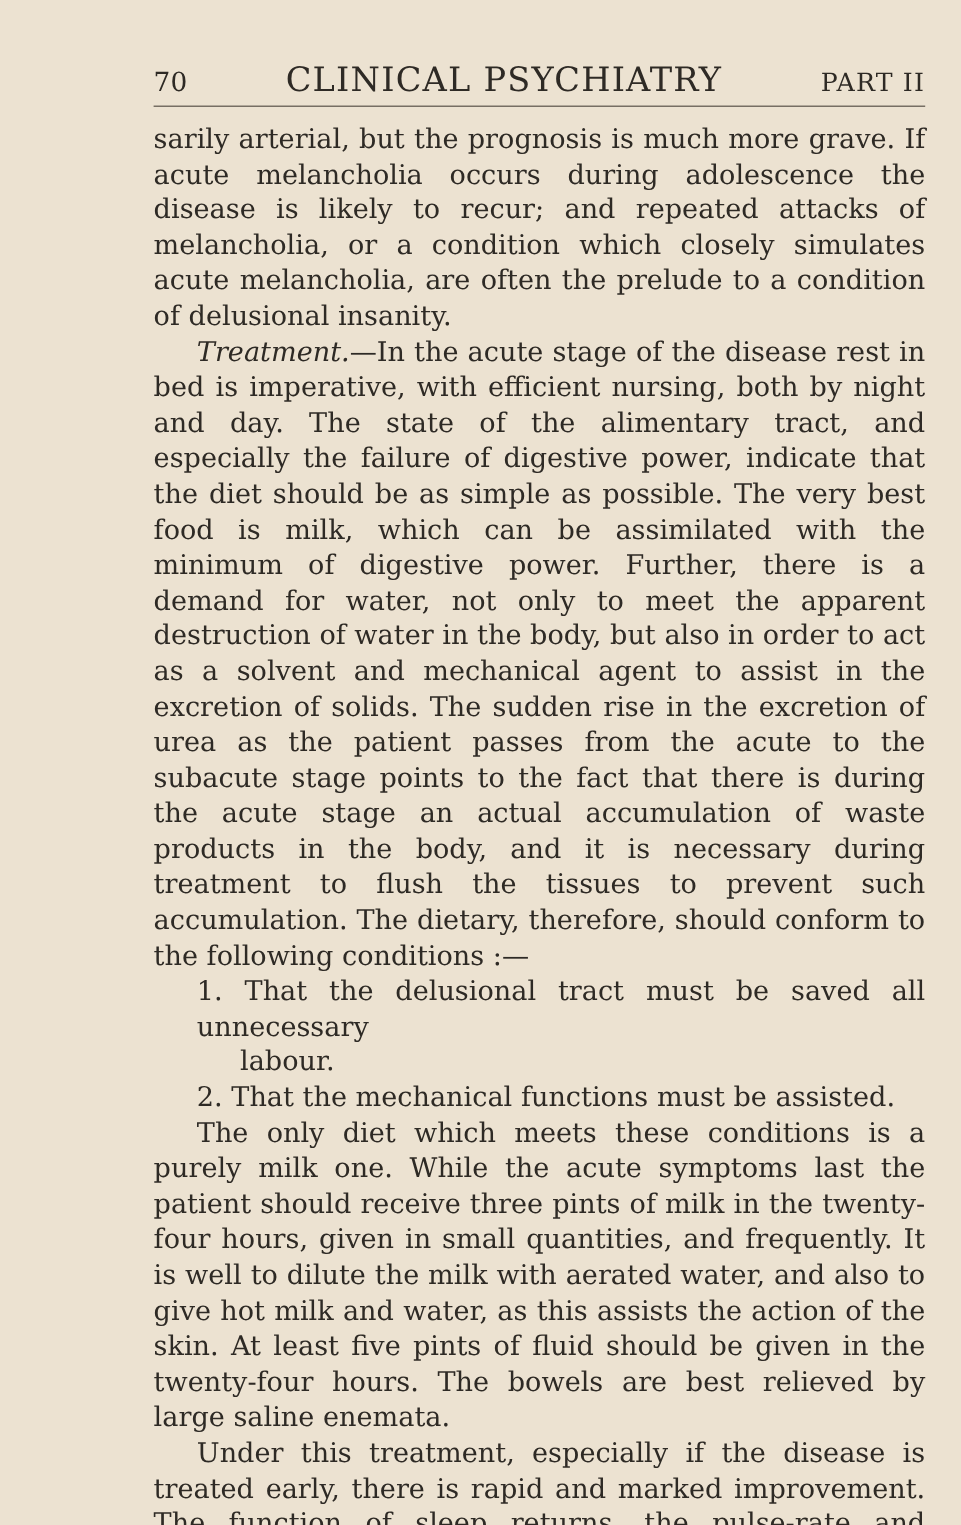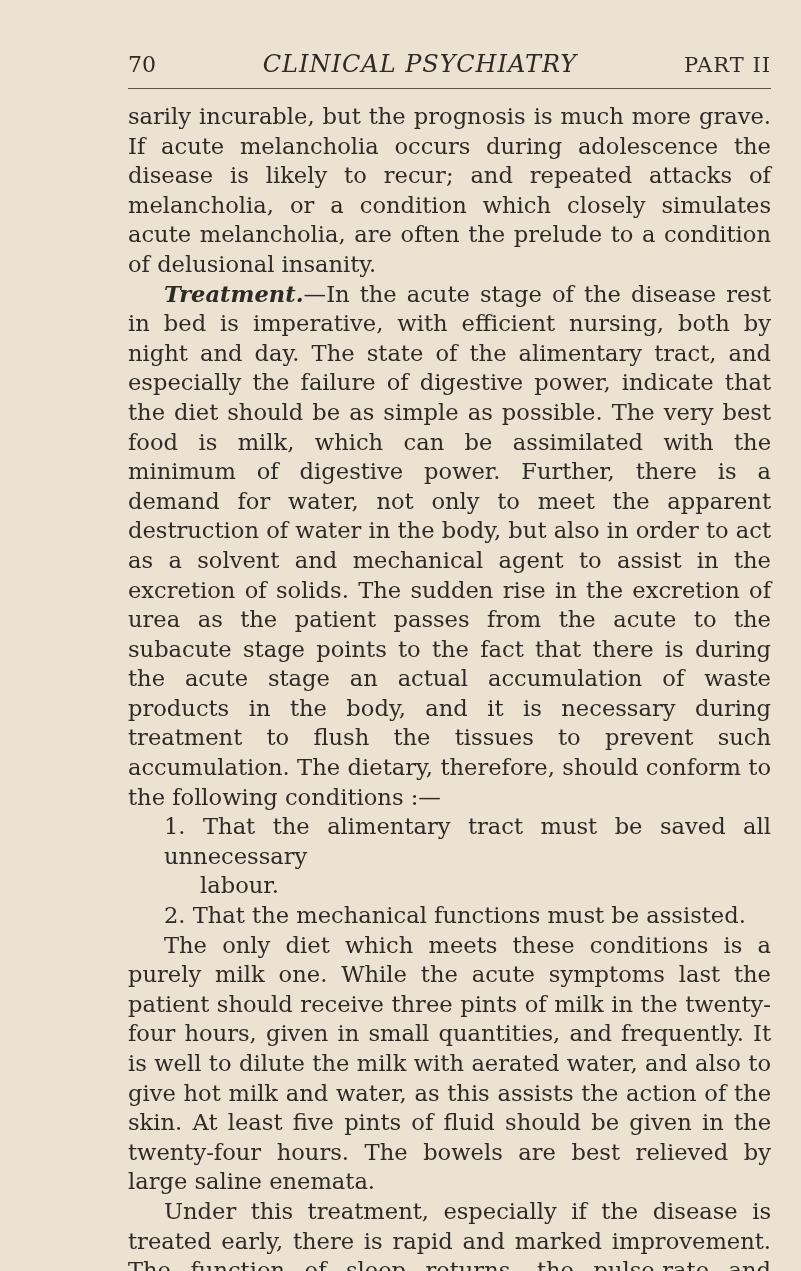--- a/index.html
+++ b/index.html
@@ -8,48 +8,48 @@
       background: #ece2d1;
       font-family: "DejaVu Serif", "Liberation Serif", serif;
       color: #2e2a25;
     }
     .page { position: relative; width: 801px; height: 1271px; margin-top: 40px; }
     .running-head {
       position: absolute; top: 10px; left: 128px; right: 30px;
       height: 34px; display: flex; align-items: baseline; justify-content: space-between;
     }
     .folio { font-size: 22px; }
-    .running-title { font-size: 24px; font-style: italic; letter-spacing: 1px; text-transform: uppercase; }
+    .running-title { font-size: 28px; letter-spacing: 1px; text-transform: uppercase; }
     .part { font-size: 21px; letter-spacing: 1px; }
     .rule {
       position: absolute; top: 48px; left: 128px; right: 30px;
       border-top: 1px solid #5a534a;
     }
     .body-text {
       position: absolute; top: 62px; left: 128px; right: 30px;
       font-size: 22.6px; line-height: 29.6px; text-align: justify;
     }
     .body-text p { margin: 0; }
     .indent { text-indent: 36px; }
     .list-item { margin: 0; padding-left: 36px; text-indent: 0; }
     .list-item .cont { display: block; padding-left: 36px; }
-    em { font-style: italic; font-weight: bold; }
+    em { font-style: italic; }
   </style>
 </head>
 <body>
 
 <div class="page">
   <div class="running-head">
     <span class="folio">70</span>
     <span class="running-title">CLINICAL PSYCHIATRY</span>
     <span class="part">PART II</span>
   </div>
   <div class="rule"></div>
 
   <div class="body-text">
-    <p>sarily incurable, but the prognosis is much more grave. If acute melancholia occurs during adolescence the disease is likely to recur; and repeated attacks of melancholia, or a condition which closely simulates acute melancholia, are often the prelude to a condition of delusional insanity.</p>
+    <p>sarily arterial, but the prognosis is much more grave. If acute melancholia occurs during adolescence the disease is likely to recur; and repeated attacks of melancholia, or a condition which closely simulates acute melancholia, are often the prelude to a condition of delusional insanity.</p>
     <p class="indent"><em>Treatment.</em><span>—In the acute stage of the disease rest in bed is imperative, with efficient nursing, both by night and day. The state of the alimentary tract, and especially the failure of digestive power, indicate that the diet should be as simple as possible. The very best food is milk, which can be assimilated with the minimum of digestive power. Further, there is a demand for water, not only to meet the apparent destruction of water in the body, but also in order to act as a solvent and mechanical agent to assist in the excretion of solids. The sudden rise in the excretion of urea as the patient passes from the acute to the subacute stage points to the fact that there is during the acute stage an actual accumulation of waste products in the body, and it is necessary during treatment to flush the tissues to prevent such accumulation. The dietary, therefore, should conform to the following conditions :—</span></p>
-    <p class="list-item"><span>1.</span> <span>That the alimentary tract must be saved all unnecessary</span><span class="cont">labour.</span></p>
+    <p class="list-item"><span>1.</span> <span>That the delusional tract must be saved all unnecessary</span><span class="cont">labour.</span></p>
     <p class="list-item"><span>2.</span> <span>That the mechanical functions must be assisted.</span></p>
     <p class="indent">The only diet which meets these conditions is a purely milk one. While the acute symptoms last the patient should receive three pints of milk in the twenty-four hours, given in small quantities, and frequently. It is well to dilute the milk with aerated water, and also to give hot milk and water, as this assists the action of the skin. At least five pints of fluid should be given in the twenty-four hours. The bowels are best relieved by large saline enemata.</p>
     <p class="indent">Under this treatment, especially if the disease is treated early, there is rapid and marked improvement. The function of sleep returns, the pulse-rate and arterial tension fall, there is a free and copious discharge of urine and urea, and the skin becomes soft and moist. As the appetite returns additions may be made to the dietary with caution. A sudden return to an ordinary full dietary is certain to be followed by a</p>
   </div>
 </div>
 
 </body></html>

